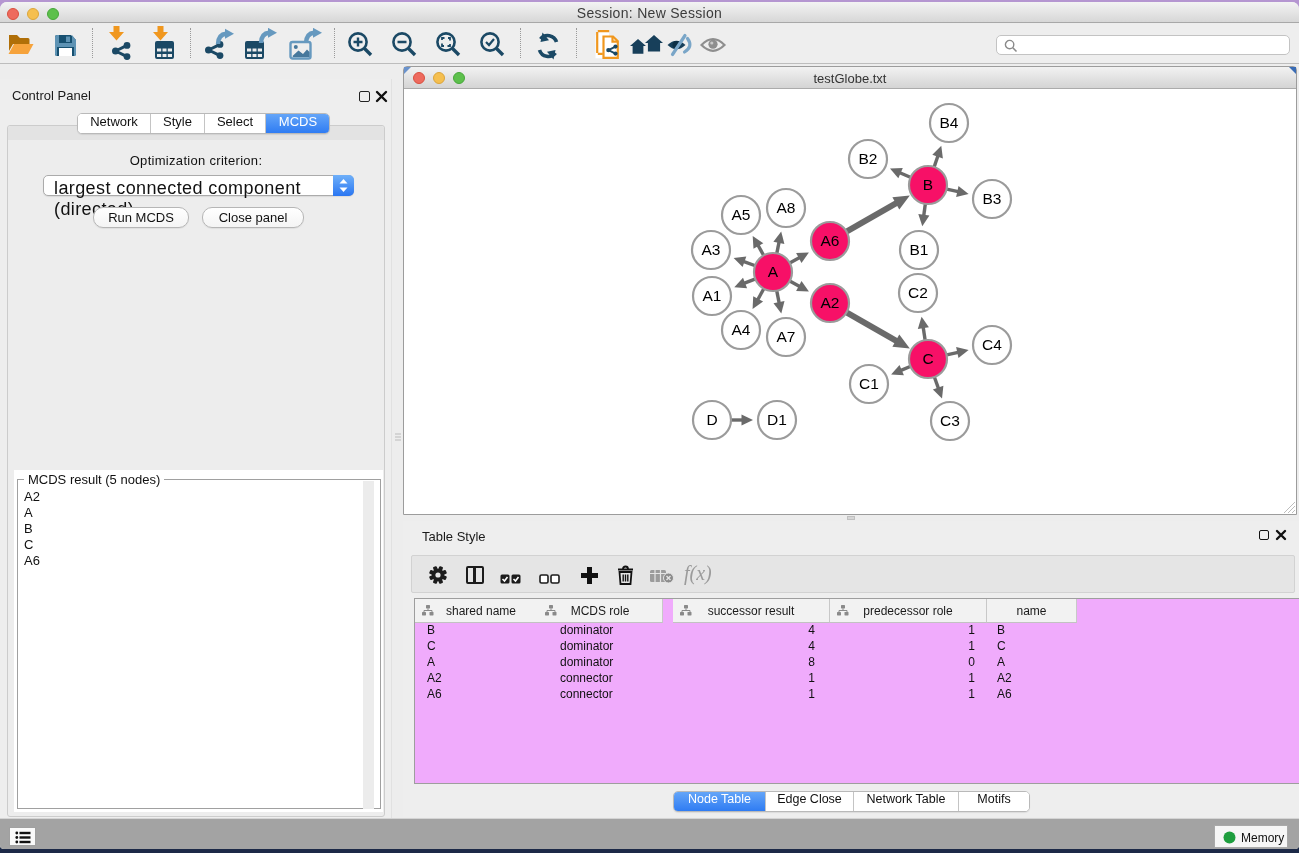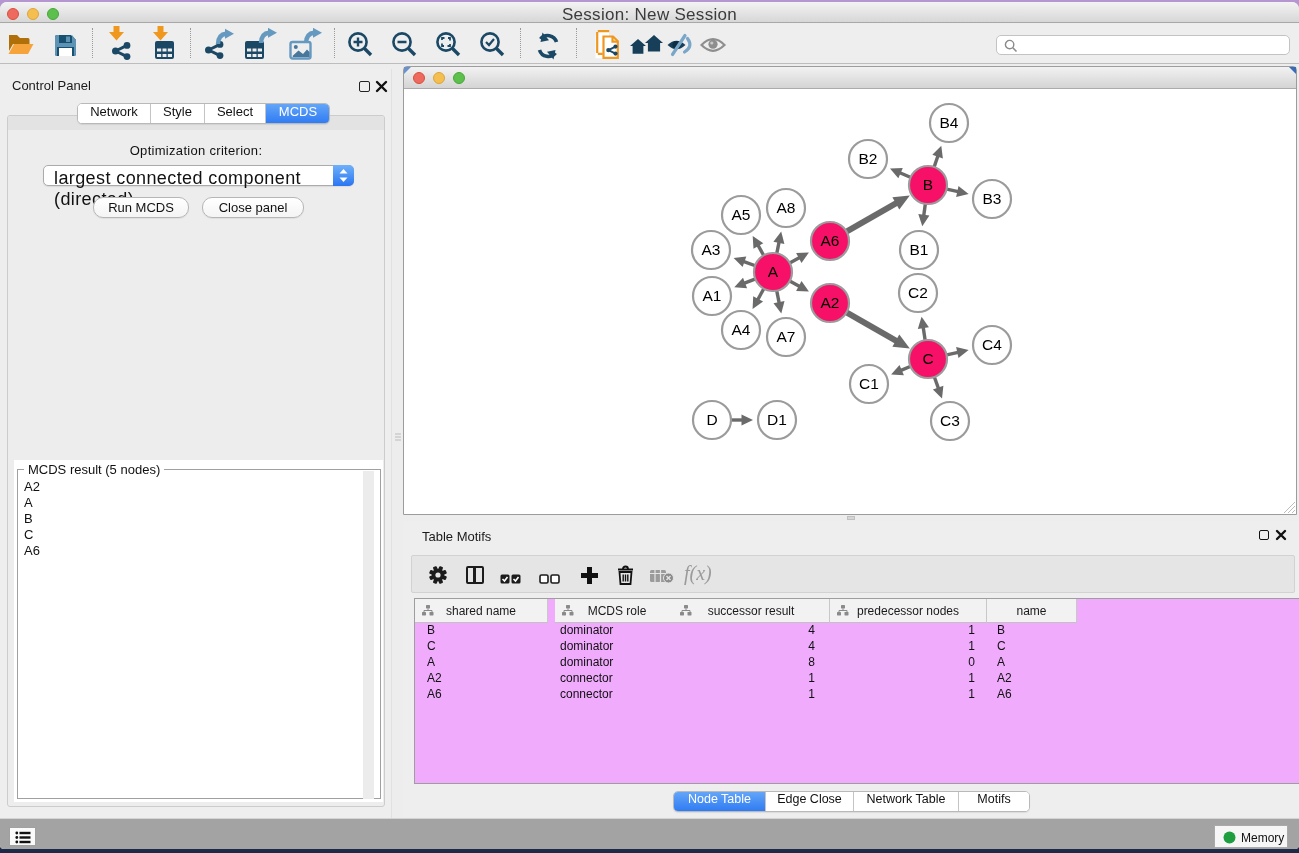--- a/index.html
+++ b/index.html
@@ -1,24 +1,24 @@
 <!DOCTYPE html>
 <html><head><meta charset="utf-8"><style>
 *{margin:0;padding:0;box-sizing:border-box}
 html,body{width:1299px;height:853px;overflow:hidden;font-family:"Liberation Sans",sans-serif}
 body{background:#1c2947;position:relative}
 .abs{position:absolute}
 #win{position:absolute;left:0;top:2px;width:1299px;height:847px;background:#ededed;border-radius:7px 7px 4px 4px;overflow:hidden}
 #titlebar{position:absolute;left:0;top:0;width:1299px;height:21px;background:linear-gradient(#f3f3f3,#d7d7d7);border-bottom:1px solid #a8a8a8}
 .tl{position:absolute;width:12px;height:12px;border-radius:50%}
-#titletext{position:absolute;top:3px;width:100%;text-align:center;font-size:17px;color:#3c3c3c;letter-spacing:0.3px}
+#titletext{position:absolute;top:3px;width:100%;text-align:center;font-size:14px;color:#3c3c3c;letter-spacing:0.3px}
 #toolbar{position:absolute;left:0;top:22px;width:1299px;height:40px;background:#eeeeee;border-bottom:1px solid #bdbdbd}
 .sep{position:absolute;top:4px;height:30px;width:0;border-left:1px dotted #9a9a9a}
 #search{position:absolute;left:996px;top:11px;width:294px;height:20px;background:#fff;border:1px solid #c3c3c3;border-radius:5px}
-#leftpanel{position:absolute;left:0;top:67px;width:392px;height:752px;background:#eeeeee;border-right:1px solid #e1e1e1}
+#leftpanel{position:absolute;left:0;top:77px;width:392px;height:752px;background:#eeeeee;border-right:1px solid #e1e1e1}
 #cp-title{position:absolute;left:12px;top:9px;font-size:13px;color:#1a1a1a}
 #tabpanel{position:absolute;left:7px;top:46px;width:378px;height:692px;background:#ededed;border:1px solid #cccccc;border-radius:3px}
 #tabband{position:absolute;left:8px;top:47px;width:376px;height:14px;background:#e3e3e3;border-radius:3px 3px 0 0}
 .seg{position:absolute;top:0;height:100%;background:#fff;border-right:1px solid #c4c4c4;text-align:center;font-size:13px;color:#111}
 .segtxt{position:relative;top:-0.5px}
 #tabs{position:absolute;left:77px;top:34px;width:253px;height:21px;border:1px solid #b9b9b9;border-radius:5px;overflow:hidden;background:#fff;box-shadow:0 1px 1px rgba(0,0,0,.08)}
 #btabs{position:absolute;left:270px;top:270px;width:357px;height:21px;border:1px solid #b9b9b9;border-radius:5px;overflow:hidden;background:#fff;box-shadow:0 1px 1px rgba(0,0,0,.08)}
 .blueseg{background:linear-gradient(#64a5f8,#2f7cf3) !important;color:#fff !important}
 .btn{position:absolute;background:linear-gradient(#ffffff,#f4f4f4);border:1px solid #b6b6b6;border-radius:10px;font-size:13px;color:#111;text-align:center;box-shadow:0 1px 1px rgba(0,0,0,.06)}
 #optlabel{position:absolute;left:0;top:74px;width:392px;text-align:center;font-size:13px;color:#111;letter-spacing:0.3px}
@@ -239,20 +239,21 @@
 <div id="nettitle">
         <svg class="abs" style="left:0px;top:0px" width="8" height="8" viewBox="0 0 8 8">
           <path d="M0 0 H7 L0 7 Z" fill="#6a93cd"></path>
         </svg>
         <svg class="abs" style="right:0px;top:0px" width="8" height="8" viewBox="0 0 8 8">
           <path d="M1 0 H8 V7 Z" fill="#3a6cb5"></path>
         </svg>
         <div class="tl" style="left:9px;top:5px;background:#ee6a5e;border:1px solid #d8503f"></div>
         <div class="tl" style="left:29px;top:5px;background:#f5bf4f;border:1px solid #dba53b"></div>
         <div class="tl" style="left:49px;top:5px;background:#5dc04c;border:1px solid #47a73a"></div>
+        <div id="nettext">testGlobe.txt</div>
       </div>
 <svg class="abs" style="left:1px;top:23px" width="892" height="425" viewBox="404 87 892 425" font-family="Liberation Sans, sans-serif">
         <line x1="755.2" y1="275.6" x2="742.2" y2="280.7" stroke="#6a6a6a" stroke-width="3.4"></line>
         <path d="M733.3 284.2 L742.0 274.8 L746.1 285.2 Z" fill="#6a6a6a"></path>
         <line x1="755.0" y1="263.0" x2="741.6" y2="258.2" stroke="#6a6a6a" stroke-width="3.4"></line>
         <path d="M732.6 255.0 L745.3 253.6 L741.6 264.1 Z" fill="#6a6a6a"></path>
         <line x1="763.3" y1="284.8" x2="756.2" y2="297.7" stroke="#6a6a6a" stroke-width="3.4"></line>
         <path d="M751.6 306.0 L752.2 293.2 L762.1 298.6 Z" fill="#6a6a6a"></path>
         <line x1="763.2" y1="253.3" x2="756.4" y2="241.2" stroke="#6a6a6a" stroke-width="3.4"></line>
         <path d="M751.7 232.9 L762.3 240.2 L752.5 245.7 Z" fill="#6a6a6a"></path>
@@ -328,21 +329,21 @@
         <text x="991" y="347.2" text-anchor="middle" font-size="15.5" fill="#000">C4</text>
         <text x="711" y="422.2" text-anchor="middle" font-size="15.5" fill="#000">D</text>
         <text x="776" y="422.2" text-anchor="middle" font-size="15.5" fill="#000">D1</text>
       </svg>
 <svg class="abs" style="left:876px;top:431px" width="16" height="16" viewBox="0 0 16 16">
         <path d="M15 4 L4 15 M15 8 L8 15 M15 12 L12 15" stroke="#bdbdbd" stroke-width="1"></path>
       </svg>
 </div>
 <div class="abs" style="left:847px;top:514px;width:8px;height:4px;background:#d6d6d6;border:1px solid #c0c0c0"></div>
 <div id="tablepanel">
-<div id="tp-title">Table Motifs</div>
+<div id="tp-title">Table Style</div>
 <div class="abs" style="left:856px;top:9px;width:10px;height:10px;border:1.5px solid #111;border-radius:2px"></div>
 <svg class="abs" style="left:872px;top:8px" width="12" height="12" viewBox="0 0 12 12">
         <path d="M2 2 L10 10 M10 2 L2 10" stroke="#111" stroke-width="2.4" stroke-linecap="round"></path>
       </svg>
 <div id="tp-toolbar">
         <svg class="abs" style="left:16px;top:9px" width="20" height="20" viewBox="0 0 20 20">
           <g transform="translate(10 10)" fill="#1c1c1c">
             <rect x="-2" y="-9" width="4" height="5" rx="1" transform="rotate(22.5)"></rect>
             <rect x="-2" y="-9" width="4" height="5" rx="1" transform="rotate(67.5)"></rect>
             <rect x="-2" y="-9" width="4" height="5" rx="1" transform="rotate(112.5)"></rect>
@@ -395,21 +396,21 @@
             <div class="abs" style="left:7px;top:6px"><svg width="12" height="11" viewBox="0 0 12 11">
                 <g fill="#8a8a8a">
                   <rect x="4" y="0" width="4" height="3.4" rx="0.6"></rect>
                   <rect x="0" y="7" width="4" height="3.4" rx="0.6"></rect>
                   <rect x="7.5" y="7" width="4" height="3.4" rx="0.6"></rect>
                   <path d="M6 3.4 V5.5 M2 7 V5.5 H10 V7" stroke="#8a8a8a" fill="none" stroke-width="1"></path>
                 </g>
               </svg></div>
             <div class="hlabel">shared name</div>
           </div>
-          <div class="hcell" style="left:140px;width:125px">
+          <div class="hcell" style="left:123px;width:125px">
             <div class="abs" style="left:7px;top:6px"><svg width="12" height="11" viewBox="0 0 12 11">
                 <g fill="#8a8a8a">
                   <rect x="4" y="0" width="4" height="3.4" rx="0.6"></rect>
                   <rect x="0" y="7" width="4" height="3.4" rx="0.6"></rect>
                   <rect x="7.5" y="7" width="4" height="3.4" rx="0.6"></rect>
                   <path d="M6 3.4 V5.5 M2 7 V5.5 H10 V7" stroke="#8a8a8a" fill="none" stroke-width="1"></path>
                 </g>
               </svg></div>
             <div class="hlabel">MCDS role</div>
           </div>
@@ -426,21 +427,21 @@
           </div>
           <div class="hcell" style="left:415px;width:157px">
             <div class="abs" style="left:7px;top:6px"><svg width="12" height="11" viewBox="0 0 12 11">
                 <g fill="#8a8a8a">
                   <rect x="4" y="0" width="4" height="3.4" rx="0.6"></rect>
                   <rect x="0" y="7" width="4" height="3.4" rx="0.6"></rect>
                   <rect x="7.5" y="7" width="4" height="3.4" rx="0.6"></rect>
                   <path d="M6 3.4 V5.5 M2 7 V5.5 H10 V7" stroke="#8a8a8a" fill="none" stroke-width="1"></path>
                 </g>
               </svg></div>
-            <div class="hlabel">predecessor nodes</div>
+            <div class="hlabel">predecessor role</div>
           </div>
           <div class="hcell" style="left:572px;width:90px">
             <div class="hlabel">name</div>
           </div>
         </div>
         <div class="trow" style="left:12px;top:24px">B</div>
         <div class="trow" style="left:145px;top:24px">dominator</div>
         <div class="trow" style="left:340px;top:24px;width:60px;text-align:right">4</div>
         <div class="trow" style="left:500px;top:24px;width:60px;text-align:right">1</div>
         <div class="trow" style="left:582px;top:24px">B</div>

